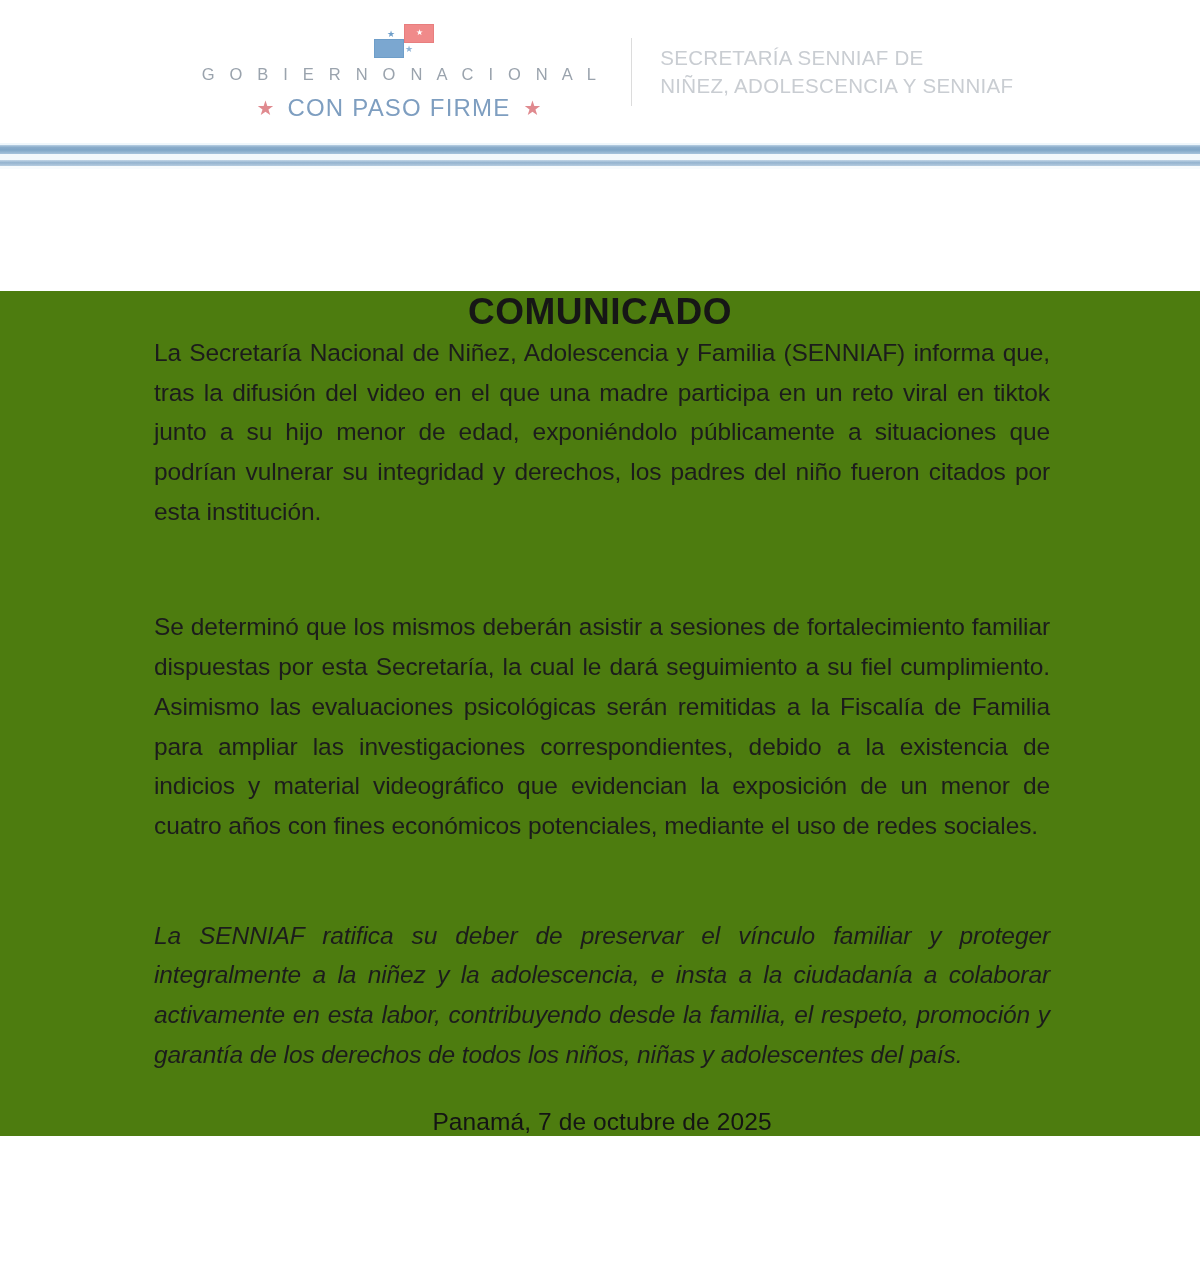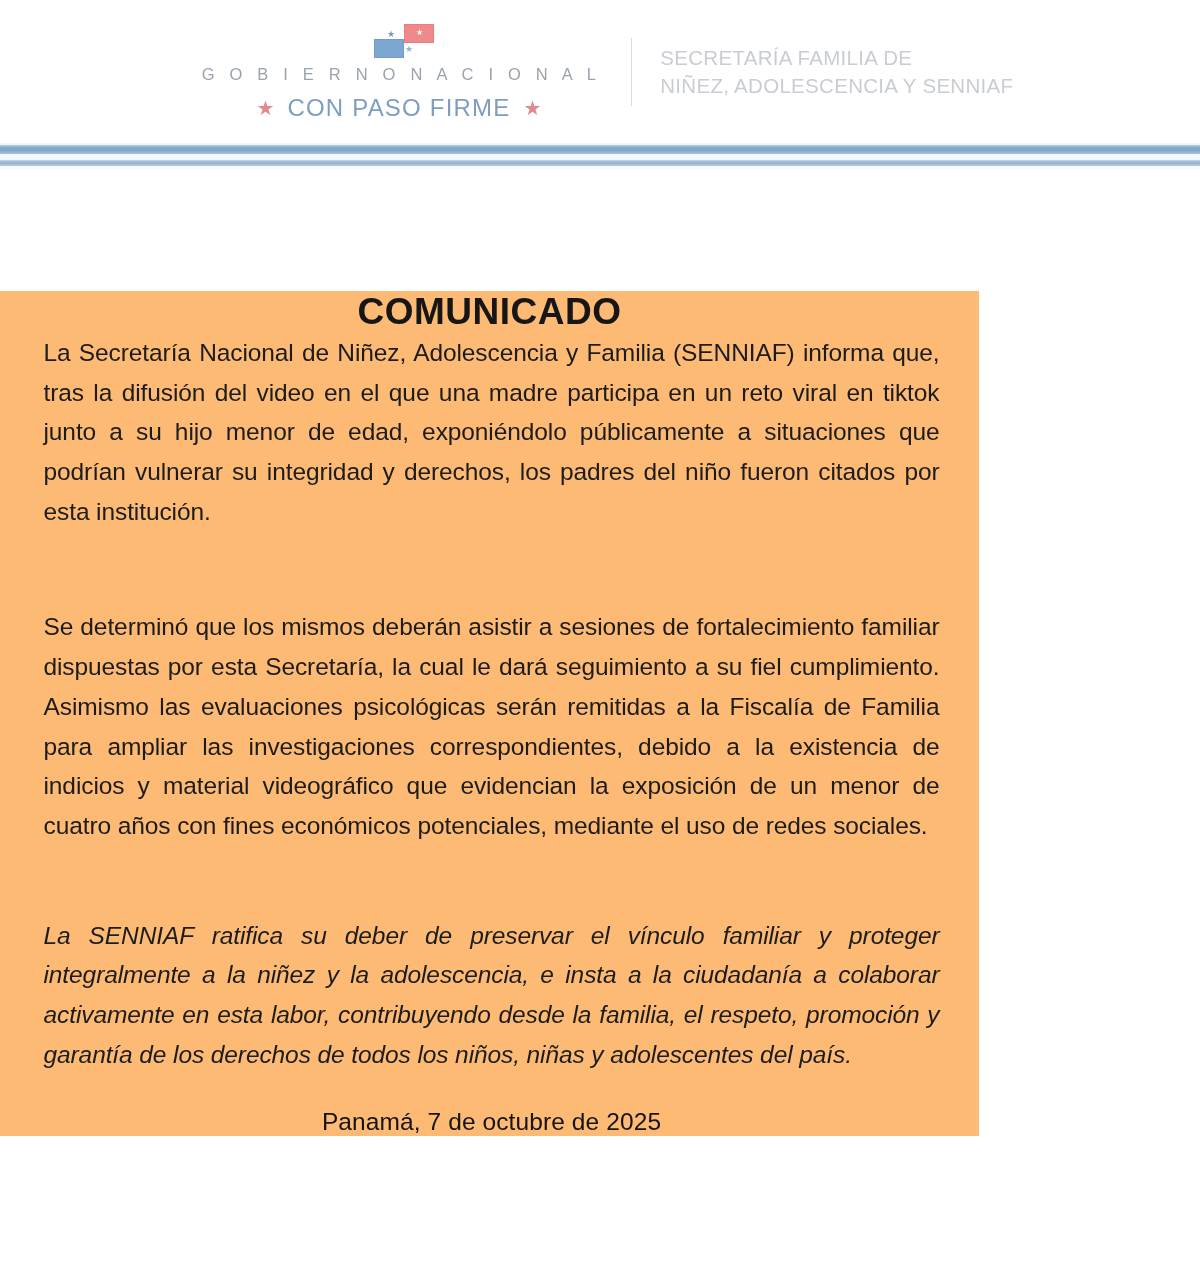--- a/index.html
+++ b/index.html
@@ -134,23 +134,23 @@
   .bar-mid { height: 6px; background: #f2f8fc; }
   .bar-thin {
     height: 6px;
     background: linear-gradient(to bottom,
       #c2d6e7 0%, #93b3cf 45%, #b6cde1 100%);
   }
   .bar-gap-bottom { height: 3px; background: #f7fbfd; }
 
   
   .doc {
-    width: 979px;
+    width: 1200px;
     padding: 0;
-    background: #fdba74;
+    background: #4d7c0f;
   }
   .doc-title {
     text-align: center;
     font-size: 37px;
     font-weight: 700;
     color: #161616;
     letter-spacing: 0.5px;
     margin-top: 122px;
     margin-bottom: 0;
   }
@@ -198,21 +198,21 @@
       <div class="firme-line">
         <span class="firme-star">★</span>
         <span class="firme-text">CON PASO FIRME</span>
         <span class="firme-star">★</span>
       </div>
     </div>
 
     <div class="v-divider"></div>
 
     <div class="sec-block">
-      <div class="sec-line">SECRETARÍA FAMILIA DE</div>
+      <div class="sec-line">SECRETARÍA SENNIAF DE</div>
       <div class="sec-line">NIÑEZ, ADOLESCENCIA Y SENNIAF</div>
     </div>
 
   </div>
 </div>
 
 <div class="bars">
   <div class="bar-gap-top"></div>
   <div class="bar-thick"></div>
   <div class="bar-mid"></div>

